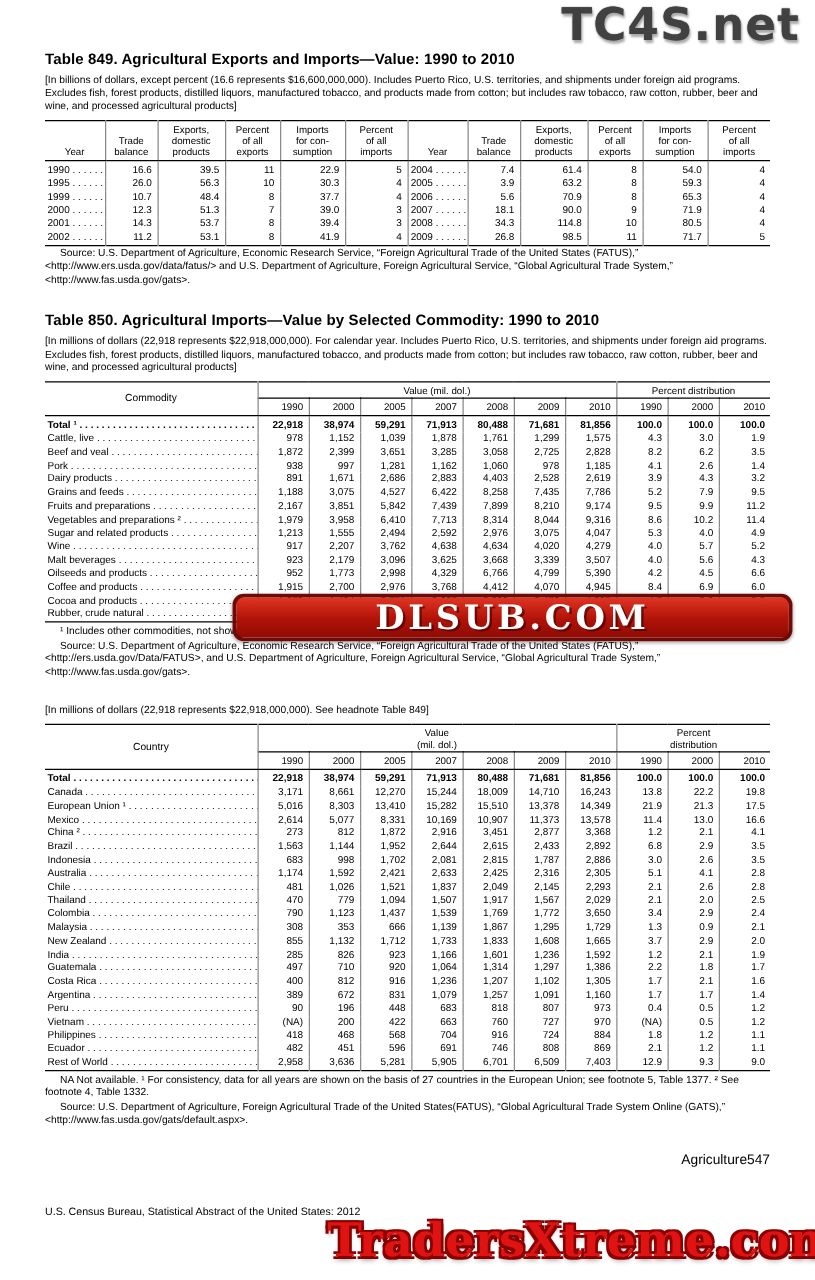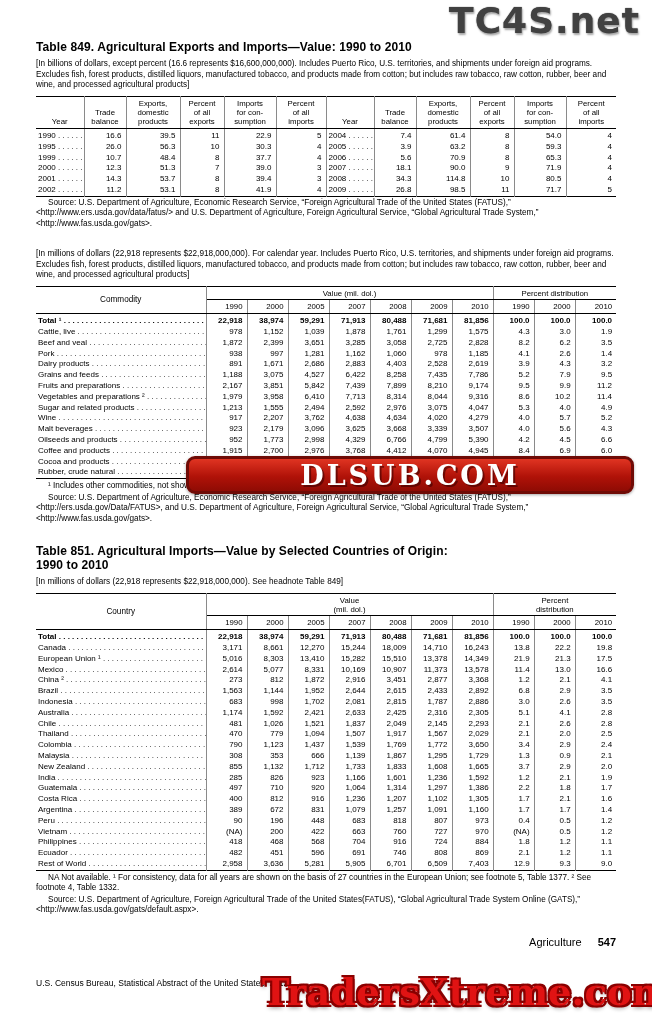--- a/index.html
+++ b/index.html
@@ -29,21 +29,21 @@
   th.yr { text-align:right; padding-right:4px; }
 
   td { font-size:8px; line-height:10.8px; vertical-align:bottom; }
   td.num { text-align:right; padding-right:4px; white-space:nowrap; }
   td.lbl { white-space:nowrap; overflow:hidden; padding-left:2px; }
   td.lbl::after { content:" . . . . . . . . . . . . . . . . . . . . . . . . . . . . . . . . . . . . . . . . . . . . . . . . ."; }
   td.bold { font-weight:bold; }
   tbody tr:first-child td { padding-top:2px; }
 
   .page-label { text-align:right; font-size:11px; margin-top:8px; }
-  .page-num { font-weight:bold; margin-left:16px; }
+  .page-num { font-weight:normal; margin-left:0; }
   .credit { font-size:8.5px; margin-top:30px; }
 
   .wm-top { position:absolute; top:0; right:12px; z-index:20;
     font-family:"DejaVu Sans",sans-serif; font-weight:bold; font-size:36px;
     color:#414141; letter-spacing:1px;
     text-shadow:1px 2px 2px #a9a9a9, 0 0 1px #1d1d1d; }
   .wm-dlsub { position:absolute; left:150px; bottom:30px; width:448px; height:38px; z-index:15;
     background:linear-gradient(180deg,#e03422 0%,#b01208 55%,#8f0b04 100%);
     border:3px solid #6f0b06; border-radius:9px;
     display:flex; align-items:center; justify-content:center;
@@ -202,20 +202,21 @@
             <td class="num">11</td>
             <td class="num">71.7</td>
             <td class="num">5</td>
           </tr>
         </tbody>
     </table>
     <p class="src">Source: U.S. Department of Agriculture, Economic Research Service, “Foreign Agricultural Trade of the United States (FATUS),” &lt;http://www.ers.usda.gov/data/fatus/&gt; and U.S. Department of Agriculture, Foreign Agricultural Service, “Global Agricultural Trade System,” &lt;http://www.fas.usda.gov/gats&gt;.</p>
   </section>
 
   <section class="pos-rel">
+    <h2 class="tbl-title">Table 850. Agricultural Imports—Value by Selected Commodity: 1990 to 2010</h2>
     <p class="tbl-note">[In millions of dollars (22,918 represents $22,918,000,000). For calendar year. Includes Puerto Rico, U.S. territories, and shipments under foreign aid programs. Excludes fish, forest products, distilled liquors, manufactured tobacco, and products made from cotton; but includes raw tobacco, raw cotton, rubber, beer and wine, and processed agricultural products]</p>
     <table>
       <colgroup>
         <col class="c-stub">
         <col class="c-val">
           <col class="c-val">
           <col class="c-val">
           <col class="c-val">
           <col class="c-val">
           <col class="c-val">
@@ -442,22 +443,20 @@
         </tbody>
     </table>
     <p class="fnote">¹ Includes other commodities, not shown separately.</p>
     <p class="src">Source: U.S. Department of Agriculture, Economic Research Service, “Foreign Agricultural Trade of the United States (FATUS),” &lt;http://ers.usda.gov/Data/FATUS&gt;, and U.S. Department of Agriculture, Foreign Agricultural Service, “Global Agricultural Trade System,” &lt;http://www.fas.usda.gov/gats&gt;.</p>
     <div class="wm-dlsub">
       <span>DLSUB.COM</span>
     </div>
   </section>
 
   <section>
-    <h2 class="tbl-title">Table 851. Agricultural Imports—Value by Selected Countries of Origin:
-1990 to 2010</h2>
     <p class="tbl-note">[In millions of dollars (22,918 represents $22,918,000,000). See headnote Table 849]</p>
     <table>
       <colgroup>
         <col class="c-stub">
         <col class="c-val">
           <col class="c-val">
           <col class="c-val">
           <col class="c-val">
           <col class="c-val">
           <col class="c-val">

